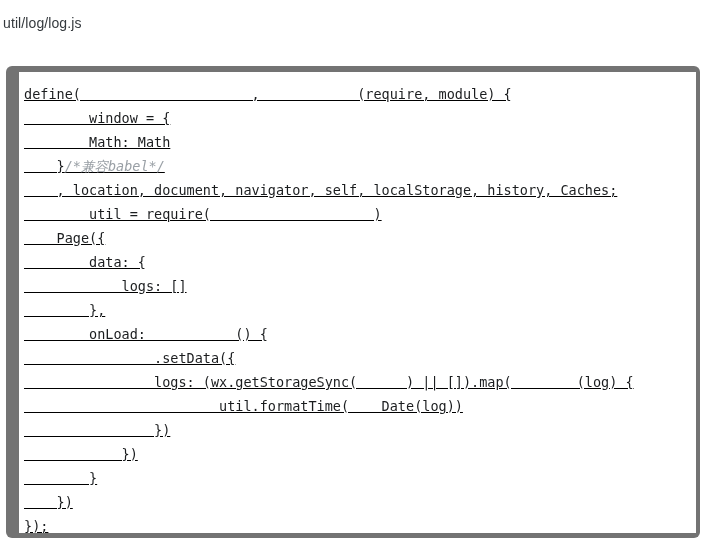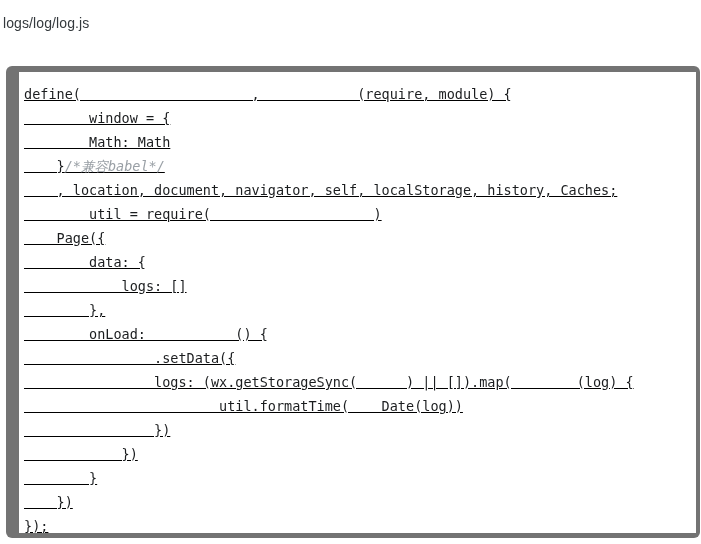--- a/index.html
+++ b/index.html
@@ -68,21 +68,21 @@
     color: #9aa0a6;
     font-style: italic;
     text-align: center;
   }
 </style>
 </head>
 <body>
 
 <div class="page">
 
-  <div class="doc-title">logs/log/log.js</div>
+  <div class="doc-title">util/log/log.js</div>
 
   <div class="code-outer">
     <div class="code-panel">
       <div class="code-body" id="code-content"><div class="code-line"><span>define(                     ,            (require, module) {</span></div><div class="code-line"><span>        window = {</span></div><div class="code-line"><span>        Math: Math</span></div><div class="code-line"><span>    }</span><span class="cmt">/*兼容babel*/</span></div><div class="code-line"><span>    , location, document, navigator, self, localStorage, history, Caches;</span></div><div class="code-line"><span>        util = require(                    )</span></div><div class="code-line"><span>    Page({</span></div><div class="code-line"><span>        data: {</span></div><div class="code-line"><span>            logs: []</span></div><div class="code-line"><span>        },</span></div><div class="code-line"><span>        onLoad:           () {</span></div><div class="code-line"><span>                .setData({</span></div><div class="code-line"><span>                logs: (wx.getStorageSync(      ) || []).map(        (log) {</span></div><div class="code-line"><span>                        util.formatTime(    Date(log))</span></div><div class="code-line"><span>                })</span></div><div class="code-line"><span>            })</span></div><div class="code-line"><span>        }</span></div><div class="code-line"><span>    })</span></div><div class="code-line"><span>});</span></div></div>
     </div>
   </div>
 
 </div>
 
 </body></html>

